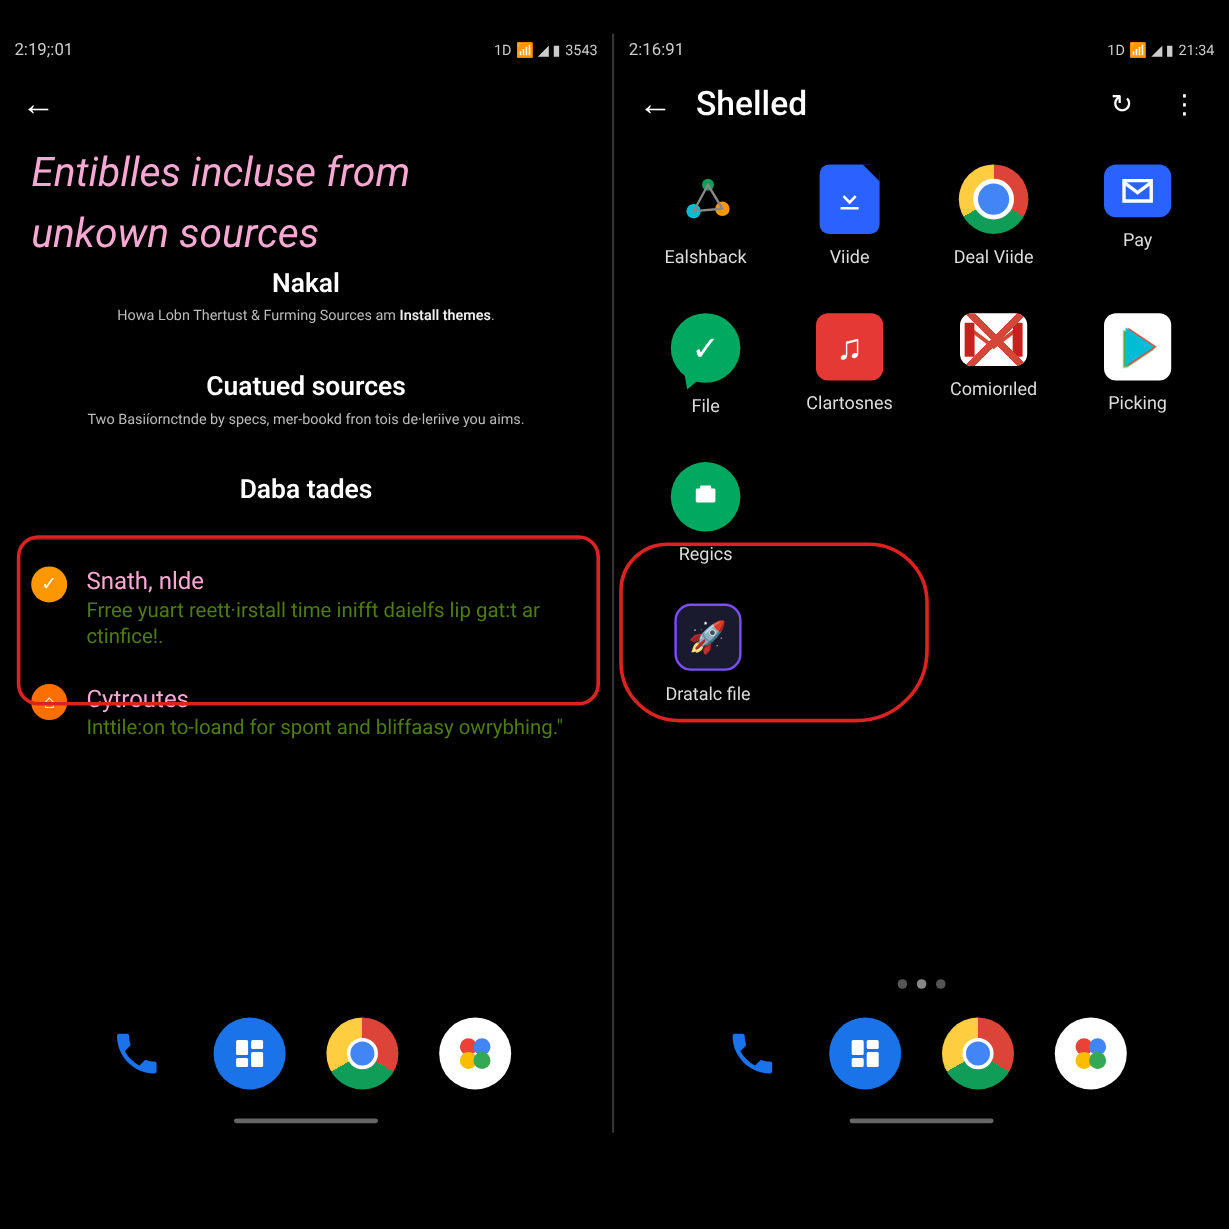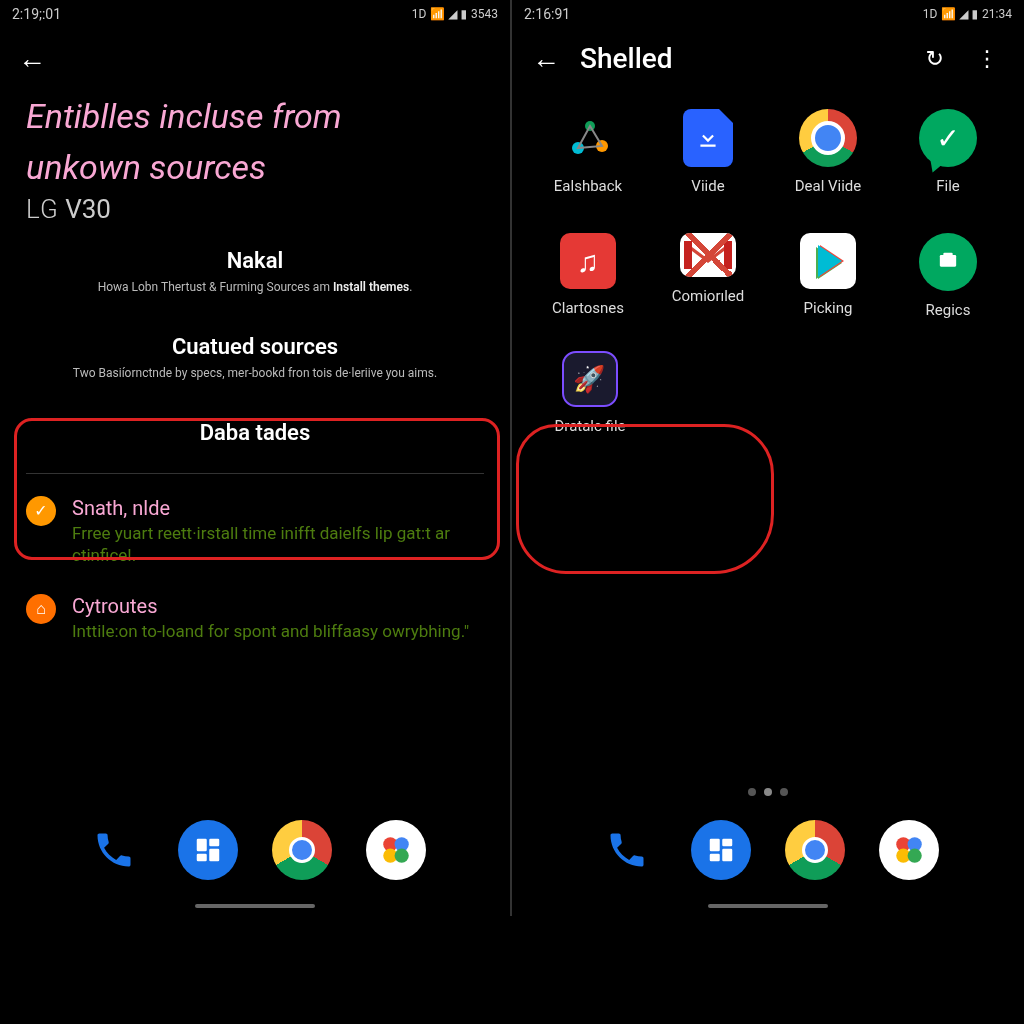--- a/index.html
+++ b/index.html
@@ -1,17 +1,17 @@
 <!DOCTYPE html>
 <html><head>
 <meta charset="utf-8">
 <style>
   * { margin: 0; padding: 0; box-sizing: border-box; font-family: -apple-system, Roboto, sans-serif; }
   body { background: #000; width: 1024px; height: 1024px; display: flex; color: #fff; overflow: hidden; }
-  .phone { width: 512px; height: 916px; background: #000; position: relative; overflow: hidden; }
+  .phone { width: 512px; height: 916px; background: #000; position: relative; overflow: hidden; margin-top: 28px; }
   .phone-left { border-right: 2px solid #333; }
 
   
   .status-bar { height: 28px; display: flex; align-items: center; padding: 0 12px; font-size: 14px; color: #ccc; }
   .status-left { flex: 0 0 auto; }
   .status-right { margin-left: auto; display: flex; align-items: center; gap: 4px; font-size: 12px; }
   .status-icons { display: flex; gap: 3px; align-items: center; }
 
   
   .header-row { display: flex; align-items: center; padding: 14px 18px; gap: 20px; }
@@ -102,24 +102,20 @@
       <span>3543</span>
     </div>
   </div>
 
   <div class="header-row">
     <span class="back-arrow">←</span>
   </div>
 
   <div class="page-title-big">Entiblles incluse from</div>
   <div class="page-title-big">unkown sources</div>
-  <div class="subtitle">
-    <span class="lg">LG</span>
-    <span>V30</span>
-  </div>
 
   <div class="section">
     <div class="section-title">Nakal</div>
     <div class="section-desc">
       <span>Howa Lobn Thertust &amp; Furming Sources am </span><b>Install themes</b><span>.</span>
     </div>
   </div>
 
   <div class="section" style="padding-top:24px;">
     <div class="section-title">Cuatued sources</div>
@@ -209,20 +205,29 @@
         <svg width="26" height="26" viewBox="0 0 24 24" fill="#fff">
             <path d="M12 3v10l-4-4-1.4 1.4L12 16l5.4-5.6L16 9l-4 4V3h0zM5 18h14v2H5z"></path>
           </svg>
       </div>
       <div class="app-label">Viide</div>
     </div>
     <div class="app">
       <div class="app-icon ic-chrome"></div>
       <div class="app-label">Deal Viide</div>
     </div>
+    <div class="app">
+      <div class="app-icon ic-mail" style="border-radius:10px;width:56px;height:44px;">
+        <svg width="34" height="34" viewBox="0 0 24 24" fill="#fff">
+            <path d="M4 6h16v12H4z" fill="none" stroke="#fff" stroke-width="2"></path>
+            <path d="M4 7l8 6 8-6" fill="none" stroke="#fff" stroke-width="2"></path>
+          </svg>
+      </div>
+      <div class="app-label">Pay</div>
+    </div>
 
     <div class="app">
       <div class="app-icon ic-check">✓</div>
       <div class="app-label">File</div>
     </div>
     <div class="app">
       <div class="app-icon ic-music">♫</div>
       <div class="app-label">Clartosnes</div>
     </div>
     <div class="app">

